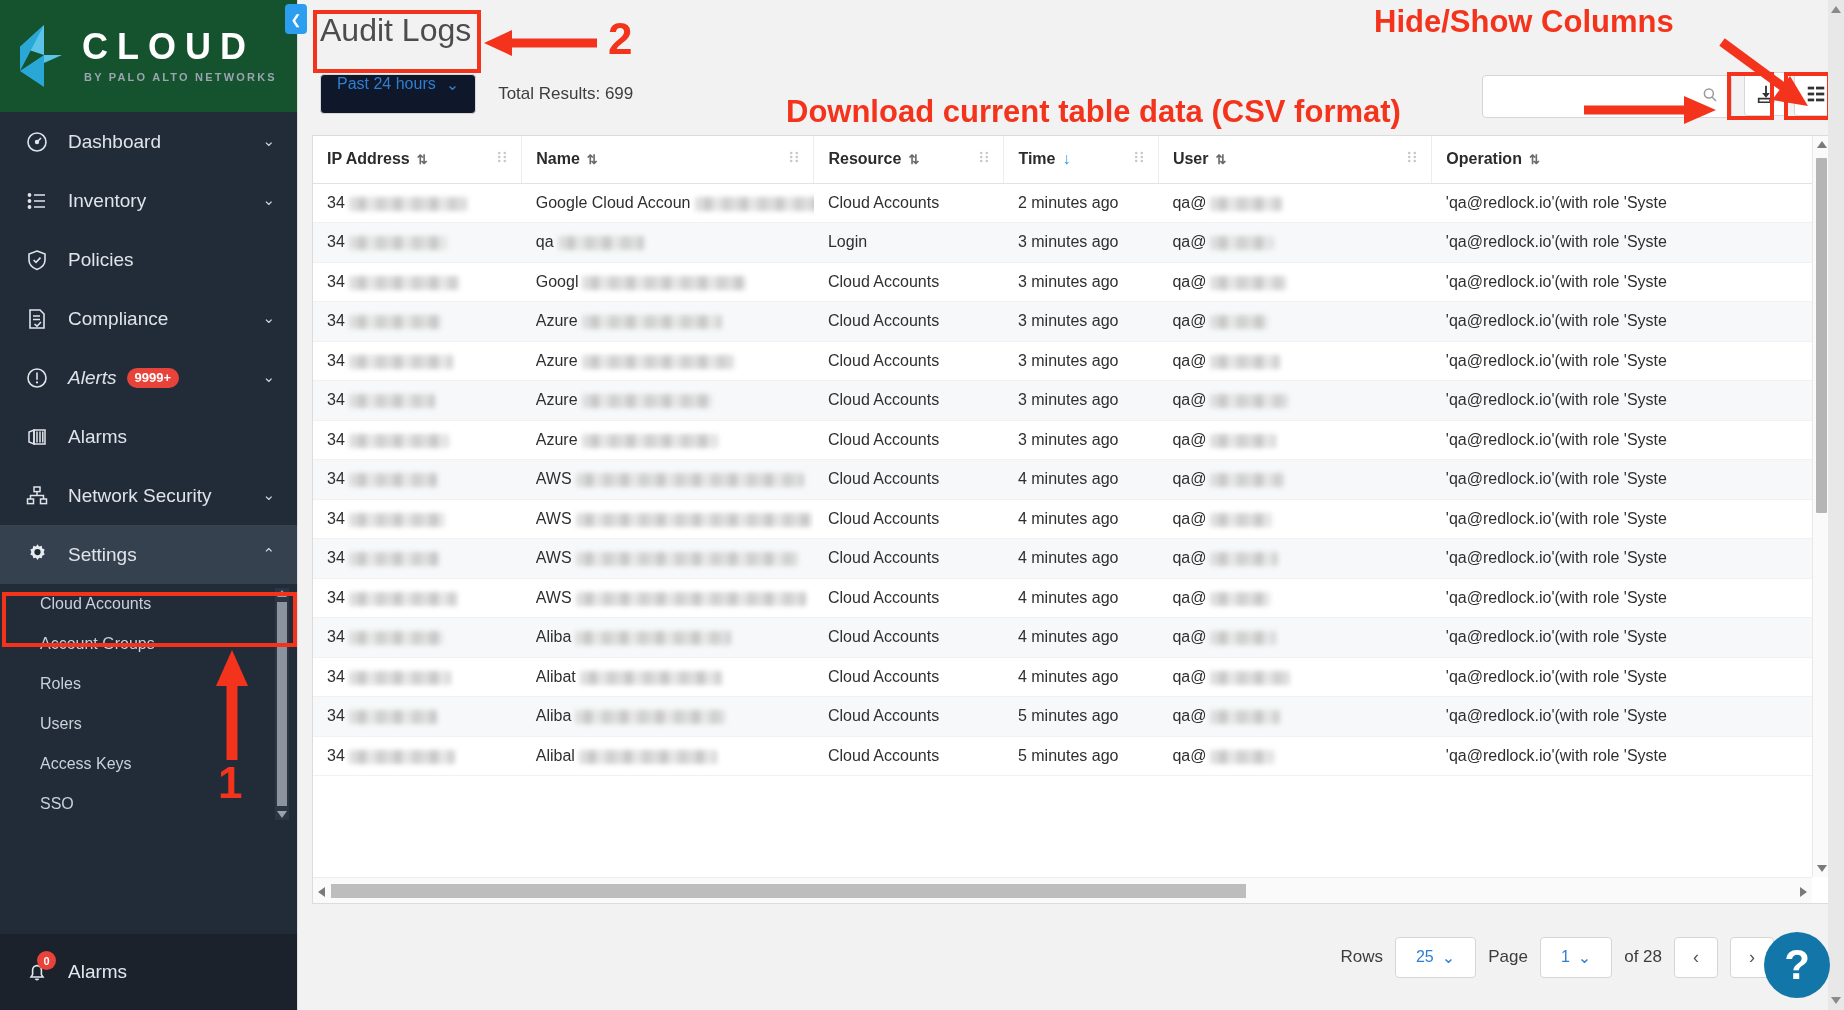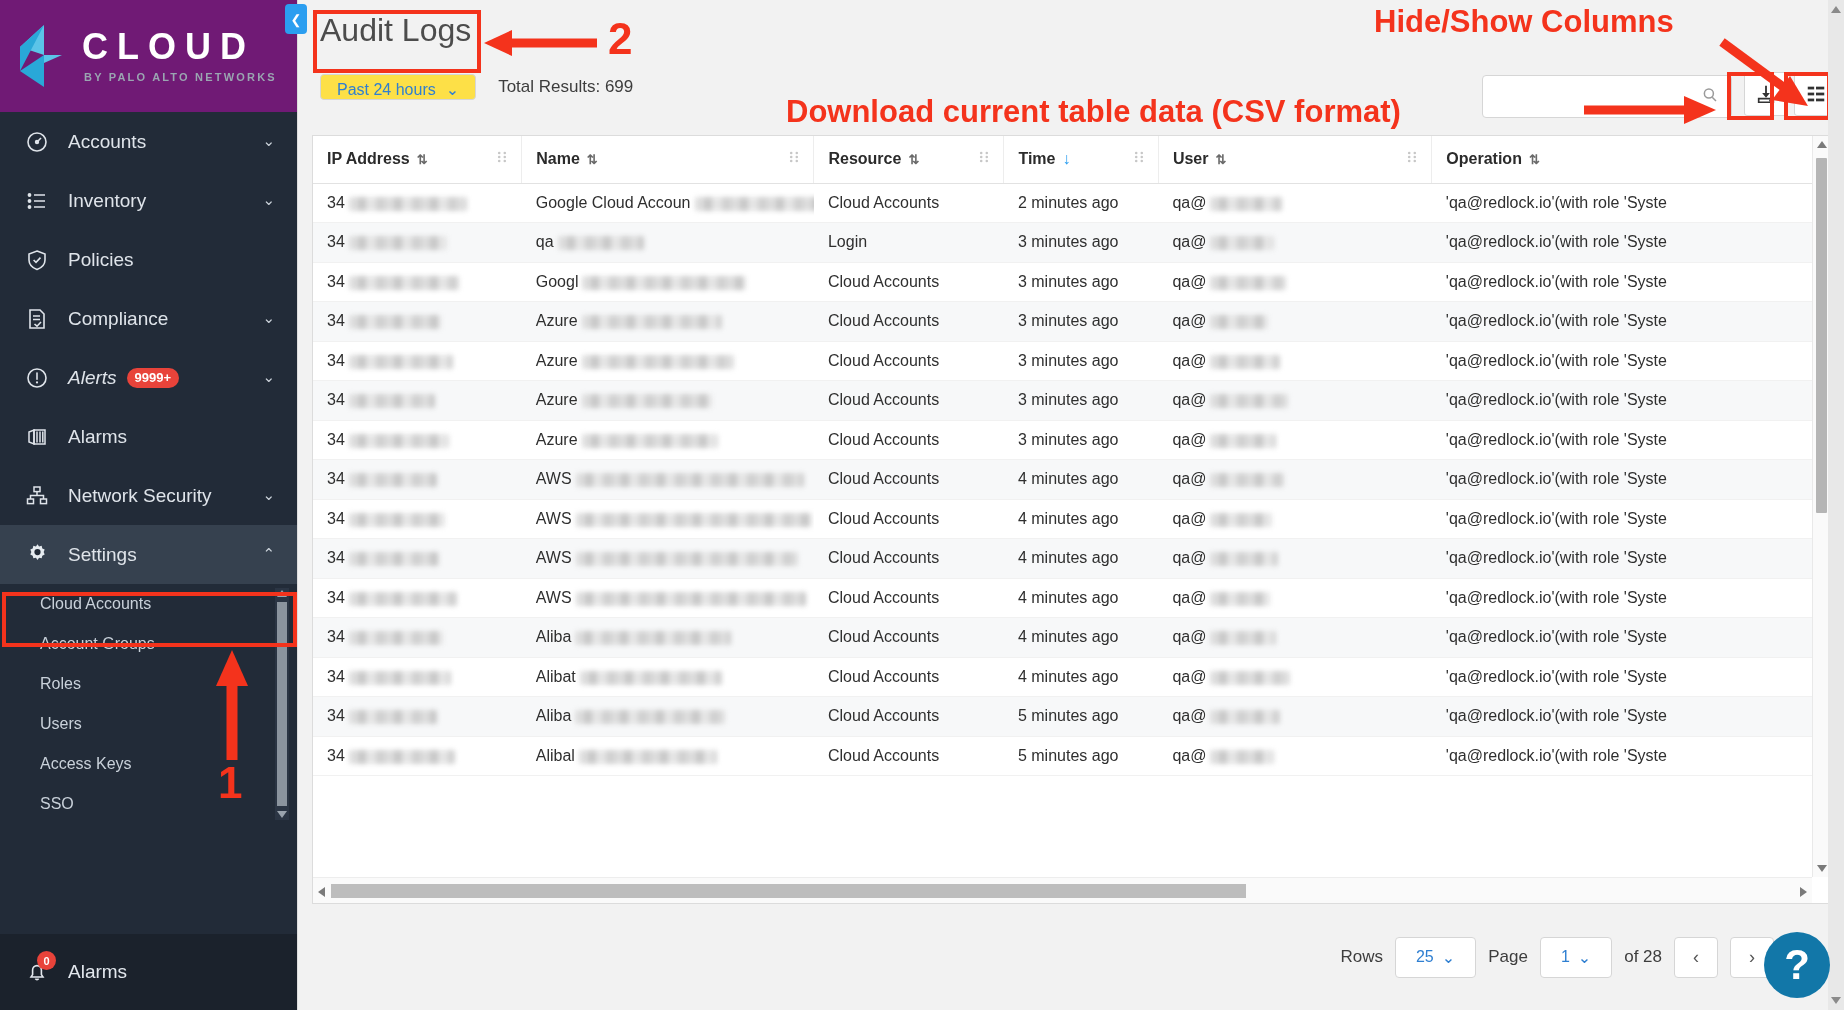--- a/index.html
+++ b/index.html
@@ -13,21 +13,21 @@
   
   .sidebar {
     width: 297px; height: 1010px;
     background: #222b38;
     display: flex; flex-direction: column;
     position: relative; flex: 0 0 297px;
   }
   .logo-block {
     height: 112px; display: flex; align-items: center;
     padding-left: 16px; gap: 10px;
-    background: #701a75;
+    background: #14532d;
   }
   .logo-mark { width: 56px; height: 62px; flex: 0 0 56px; }
   .logo-text { display: flex; flex-direction: column; }
   .logo-word {
     color: #ffffff; font-size: 36px; font-weight: bold;
     letter-spacing: 9px; line-height: 1;
   }
   .logo-sub {
     color: #9aa5b1; font-size: 11px; font-weight: bold;
     letter-spacing: 2.2px; margin-top: 6px; margin-left: 2px;
@@ -95,22 +95,22 @@
     position: relative; display: flex; flex-direction: column;
     border-left: 1px solid #dddddd;
   }
   .topbar { height: 135px; position: relative; flex: 0 0 135px; }
   .page-title {
     position: absolute; left: 22px; top: 12px;
     font-size: 32px; color: #4c4c4c; font-weight: 400;
   }
   .filter-row { position: absolute; left: 22px; top: 74px; display: flex; align-items: center; }
   .time-filter {
-    background: #fde047; border: 1px solid #d6d6d6; border-radius: 4px;
-    height: 26px; padding: 0 16px; display: flex; align-items: flex-end;
+    background: #0f172a; border: 1px solid #d6d6d6; border-radius: 4px;
+    height: 40px; padding: 0 16px; display: flex; align-items: flex-start;
     gap: 10px; color: #2f7fd1; font-size: 16px; cursor: pointer;
   }
   .total-results { margin-left: 22px; font-size: 17px; color: #3d3d3d; }
 
   .search-box {
     position: absolute; right: 112px; top: 75px; width: 250px; height: 43px;
     background: #fff; border: 1px solid #d6d6d6; border-radius: 4px;
     display: flex; align-items: center; padding: 0 12px;
   }
   .search-box input {
@@ -236,21 +236,21 @@
     <div class="nav">
 
       <div class="nav-item">
         <span class="n-icon">
           <svg width="24" height="24" viewBox="0 0 24 24" fill="none" stroke="#dfe4ea" stroke-width="1.6">
             <circle cx="12" cy="12" r="9"></circle>
               <path d="M12 12 L16 8"></path>
               <circle cx="12" cy="12" r="1.4" fill="#dfe4ea"></circle>
           </svg>
         </span>
-        <span class="n-label">Accounts</span>
+        <span class="n-label">Dashboard</span>
         <span class="chev">⌄</span>
       </div>
 
       <div class="nav-item">
         <span class="n-icon">
           <svg width="24" height="24" viewBox="0 0 24 24" stroke="#dfe4ea" stroke-width="1.6" fill="none">
             <path d="M9 6h11M9 12h11M9 18h11"></path>
               <circle cx="4.5" cy="6" r="1.1" fill="#dfe4ea"></circle>
               <circle cx="4.5" cy="12" r="1.1" fill="#dfe4ea"></circle>
               <circle cx="4.5" cy="18" r="1.1" fill="#dfe4ea"></circle>

